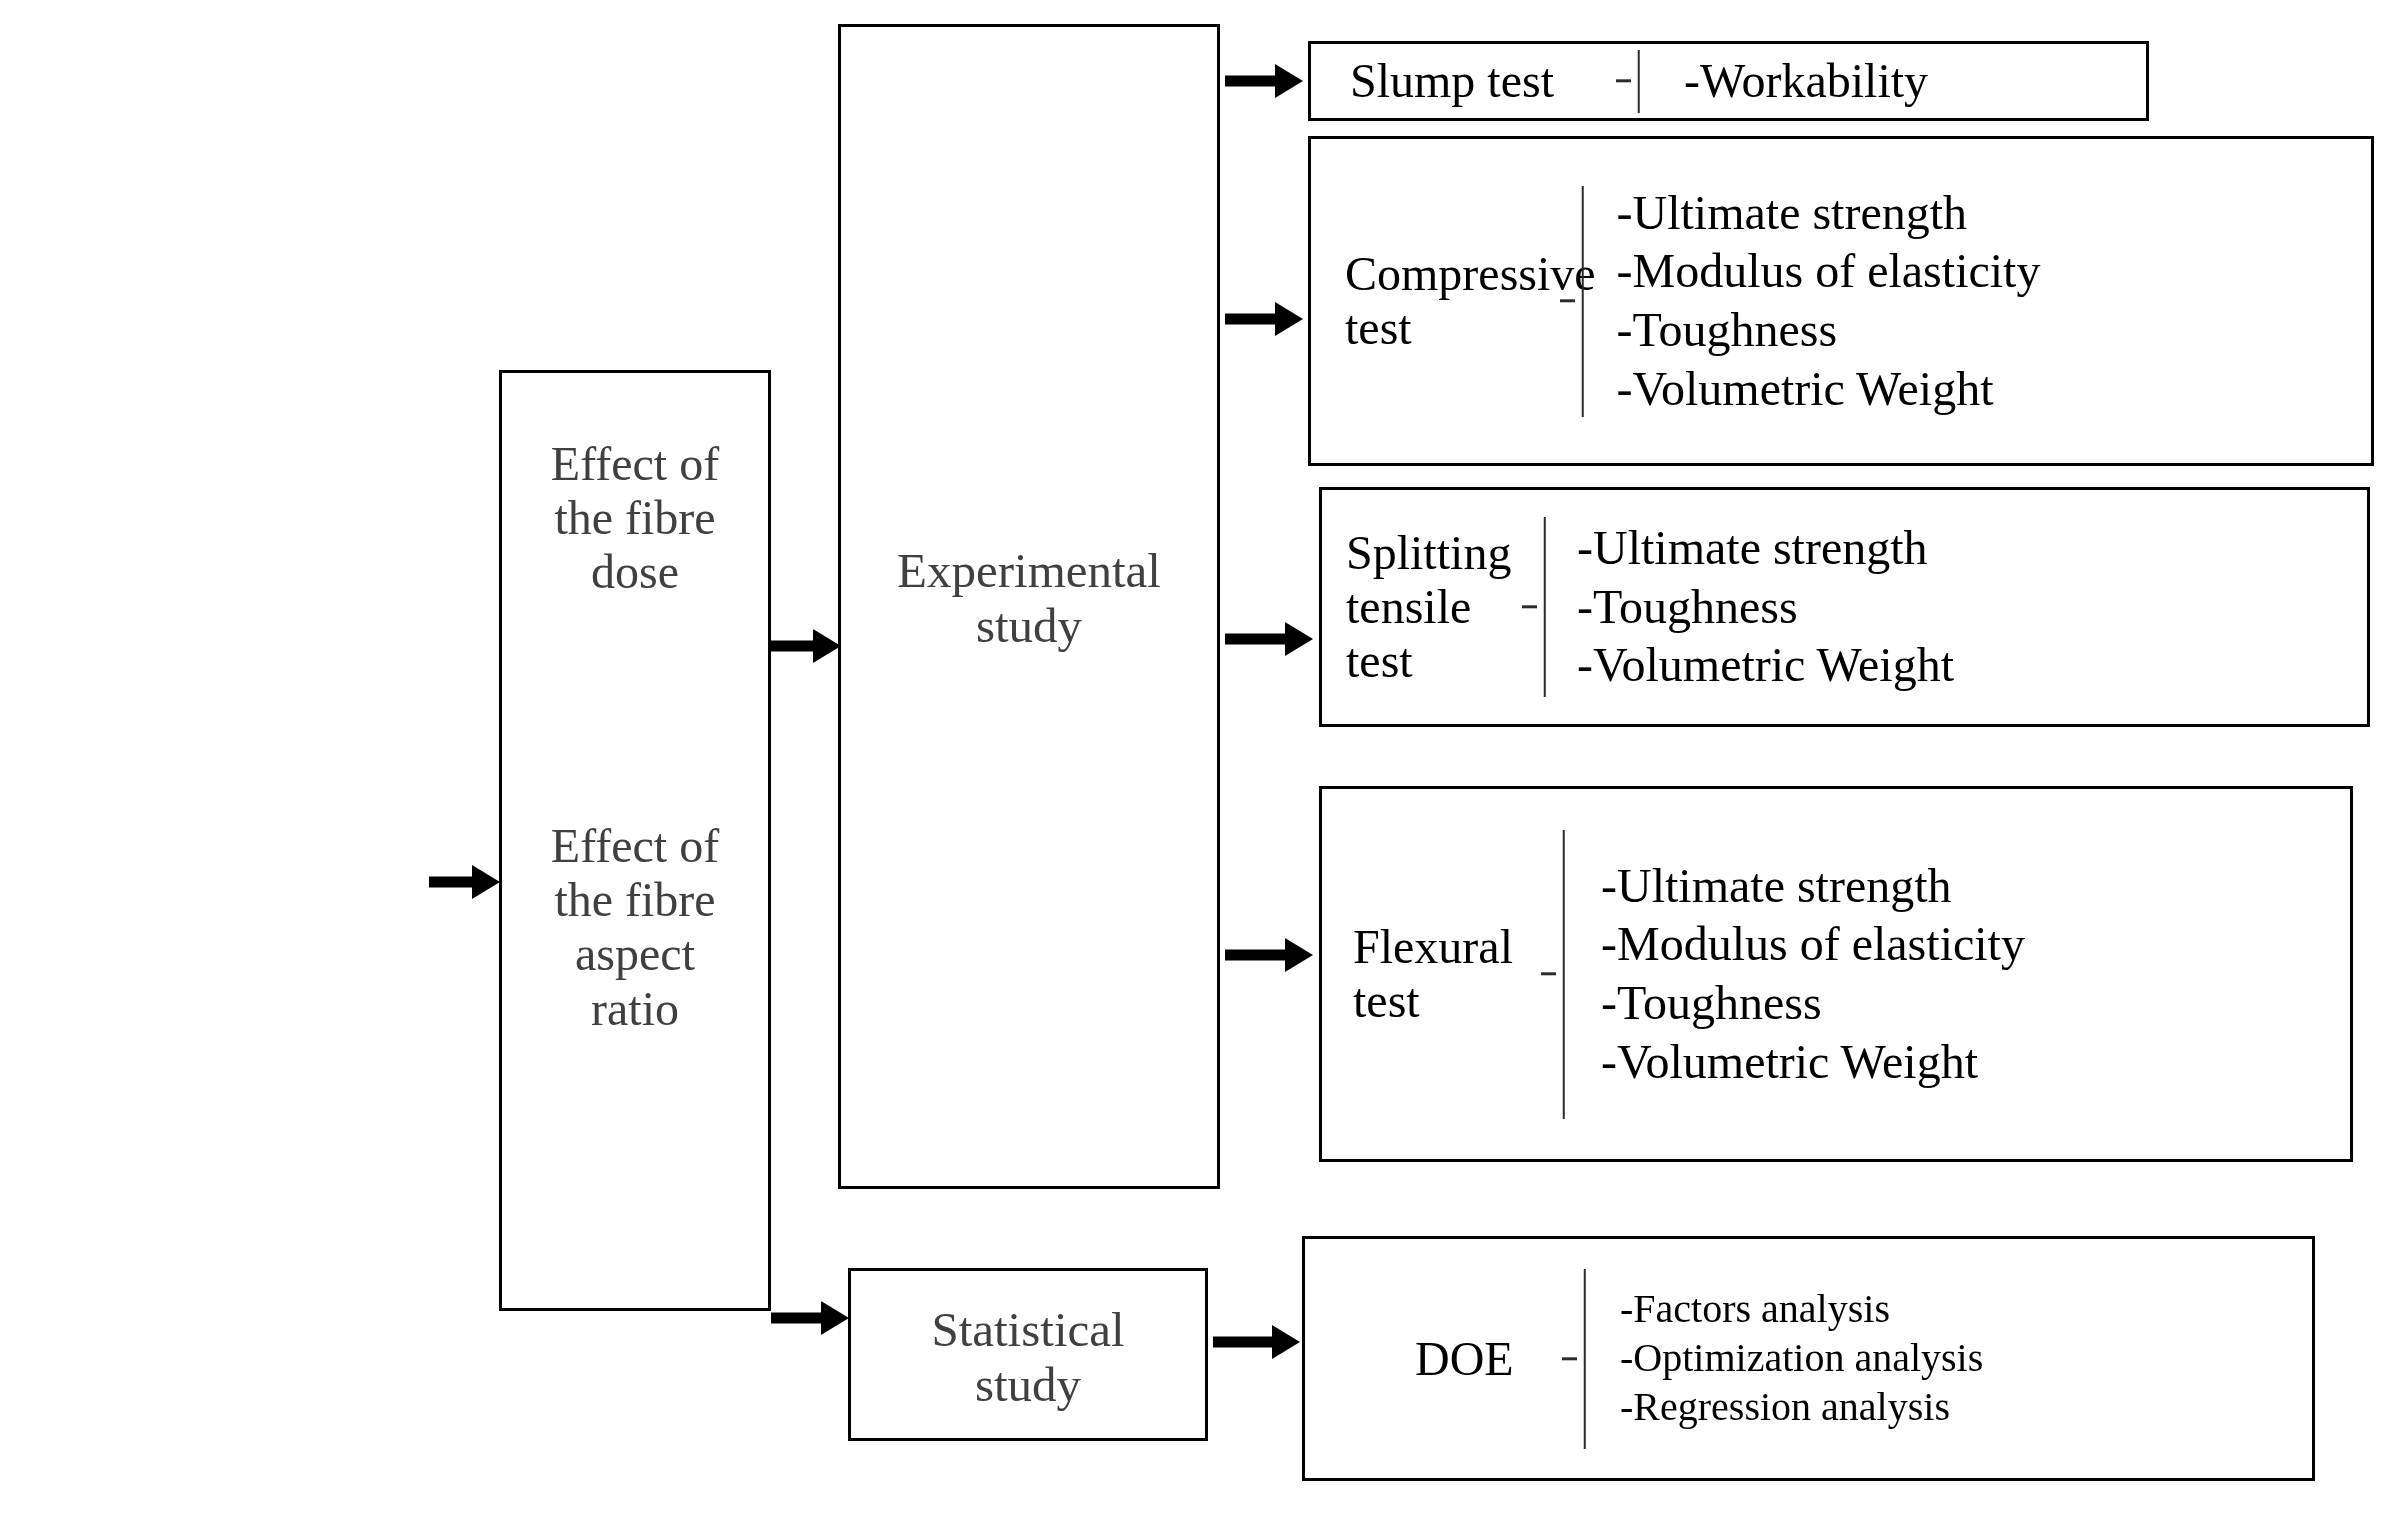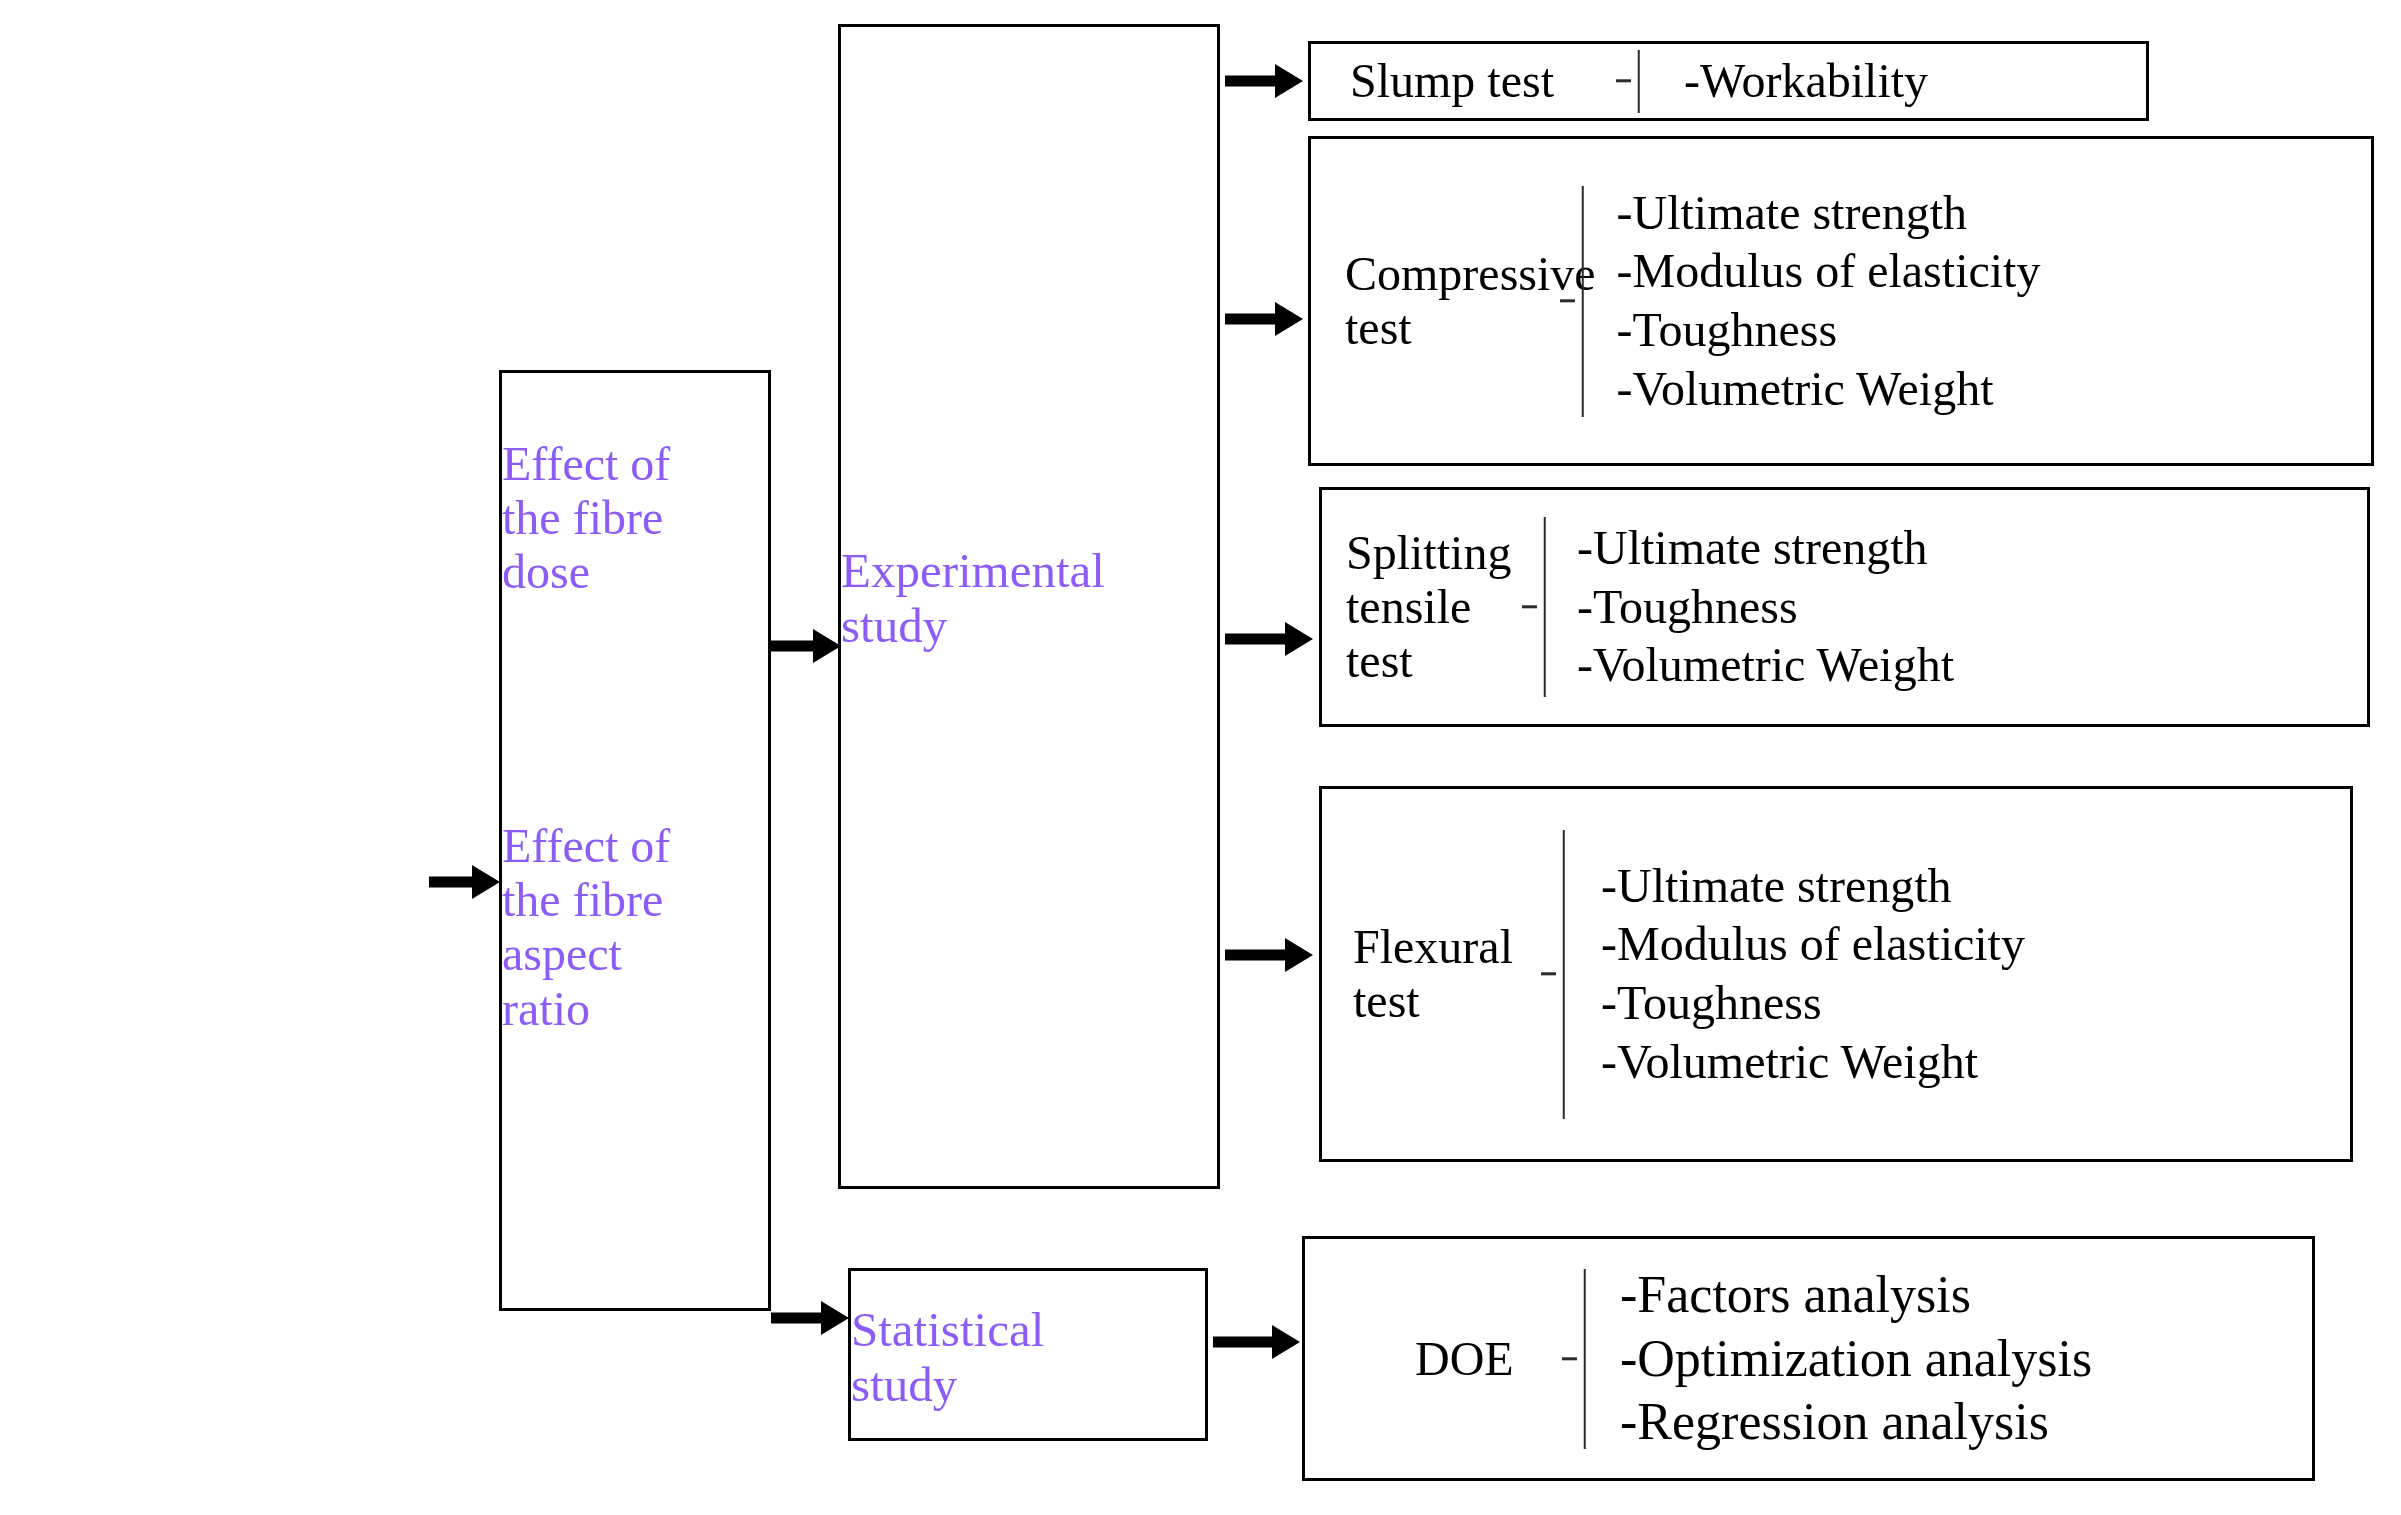--- a/index.html
+++ b/index.html
@@ -17,23 +17,24 @@
     overflow: hidden;
   }
   .box {
     position: absolute;
     box-sizing: border-box;
     border: 3.4px solid #000000;
     background: #ffffff;
   }
   .box-label {
     position: absolute;
+    text-align: center;
     line-height: 1.13;
     white-space: pre-line;
-    color: #8b5cf6;
+    color: #404040;
   }
   
   .split {
     display: flex;
     align-items: center;
     height: 100%;
     box-sizing: border-box;
   }
   .split-title {
     flex: 0 0 auto;
@@ -223,21 +224,21 @@
     </div>
   </div>
 
   <div class="box" style="left:1302px; top:1236px; width:1013px; height:245px;">
     <div class="split" style="padding:0 0 0 110px;">
       <div class="split-title" style="font-size:48px; width:161px;">DOE</div>
       <div class="brace" style="width:17px; height:180px;">
         <div class="stem"></div>
         <div class="tick"></div>
       </div>
-      <div class="split-list" style="font-size:52px; padding-left:27px;">
+      <div class="split-list" style="font-size:40px; padding-left:27px;">
         <div class="li">-Factors analysis</div>
         <div class="li">-Optimization analysis</div>
         <div class="li">-Regression analysis</div>
       </div>
     </div>
   </div>
 
 </div>
 
 

